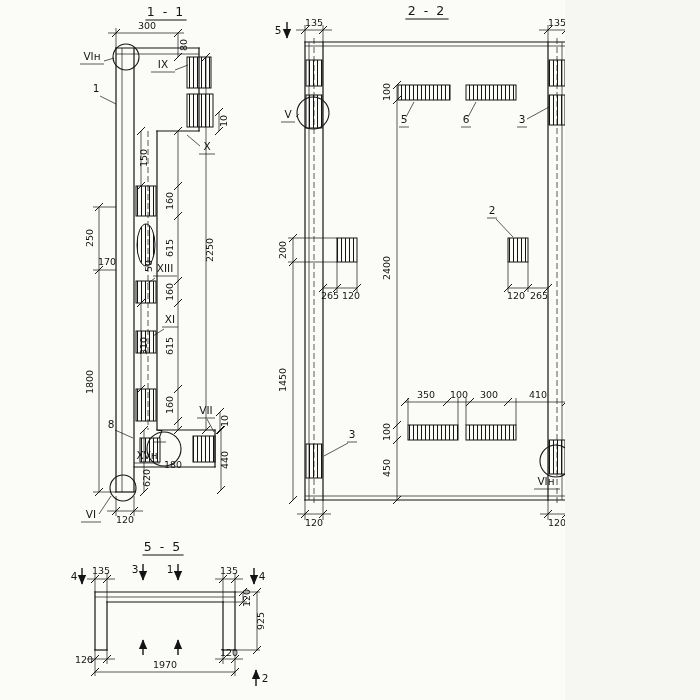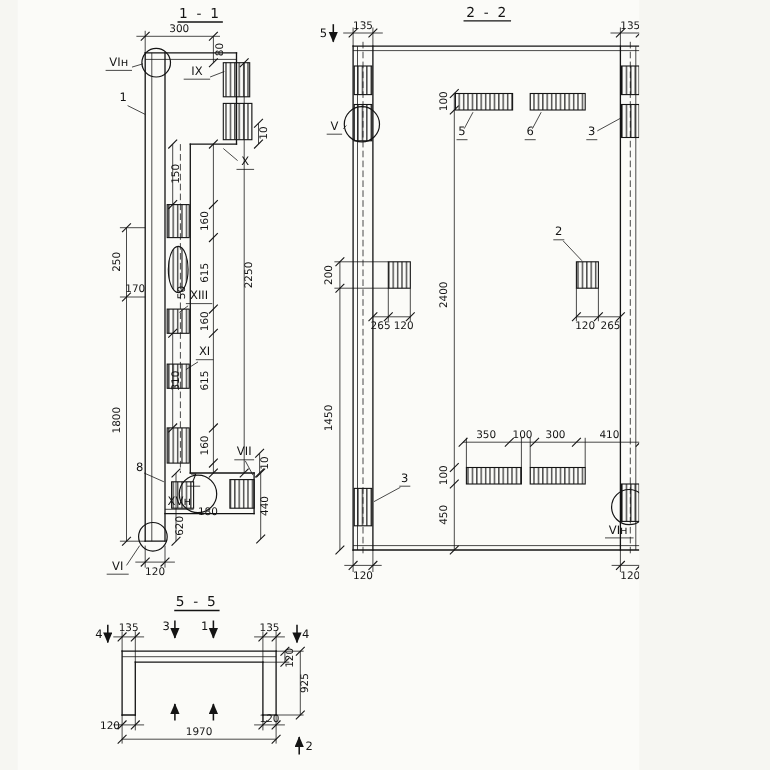--- a/index.html
+++ b/index.html
@@ -1,16 +1,16 @@
 <!DOCTYPE html>
 <html><head>
 <meta charset="utf-8">
 <style>
   html,body{margin:0;padding:0;background:#f6f6f2;}
-  #page{width:565px;height:700px;background:#fbfbf8;position:relative;overflow:hidden;margin-left:16px;}
+  #page{width:565px;height:700px;background:#fbfbf8;position:relative;overflow:hidden;}
   svg{position:absolute;left:0;top:0;}
   text{font-family:"DejaVu Sans",sans-serif;fill:#141414;}
   .t{font-size:12.5px;text-anchor:middle;letter-spacing:2px;}
   .d{font-size:9.5px;text-anchor:middle;}
   .m{font-size:10.5px;text-anchor:middle;}
   .ln{stroke:#141414;stroke-width:1.2;fill:none;stroke-linecap:square;}
   .thin{stroke:#141414;stroke-width:0.7;fill:none;}
   .dsh{stroke-dasharray:6 3;}
   .h{fill:url(#hv);stroke:#141414;stroke-width:1;}
   .cir{stroke:#141414;stroke-width:1.1;fill:none;}

